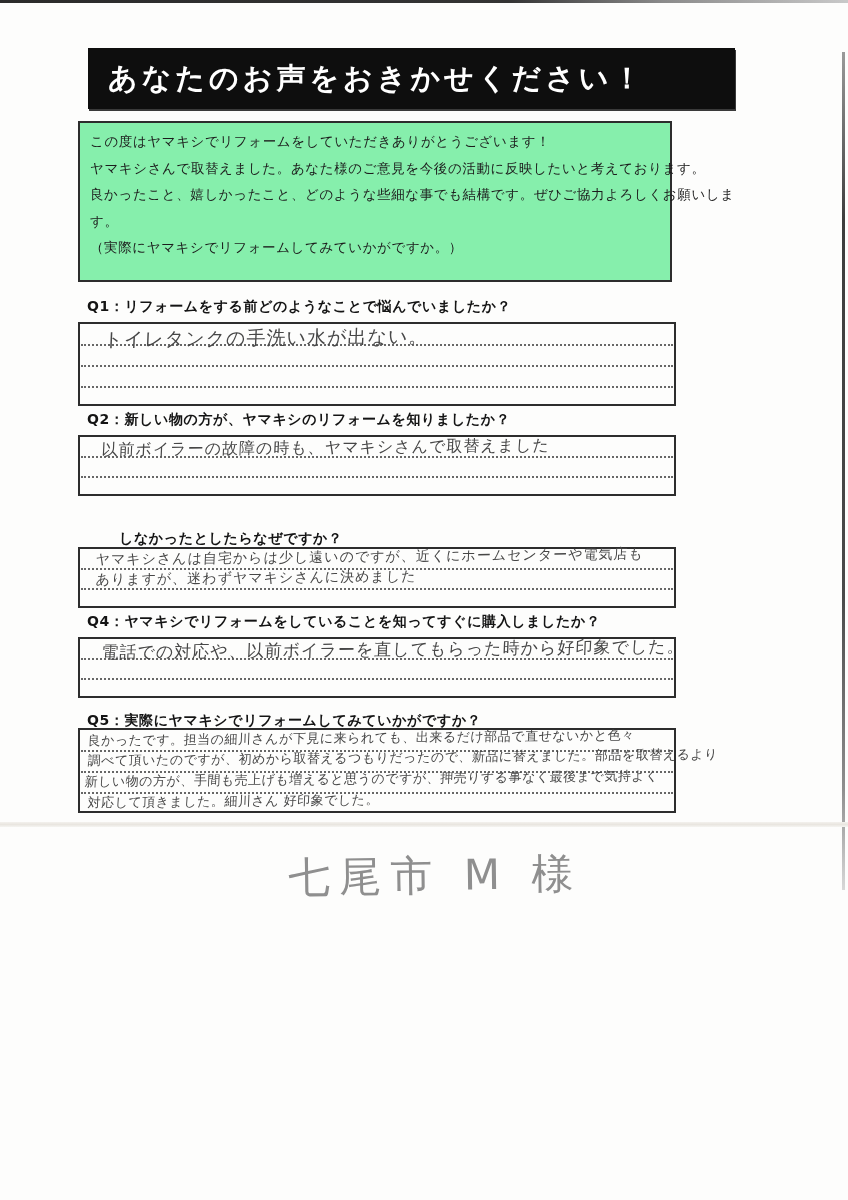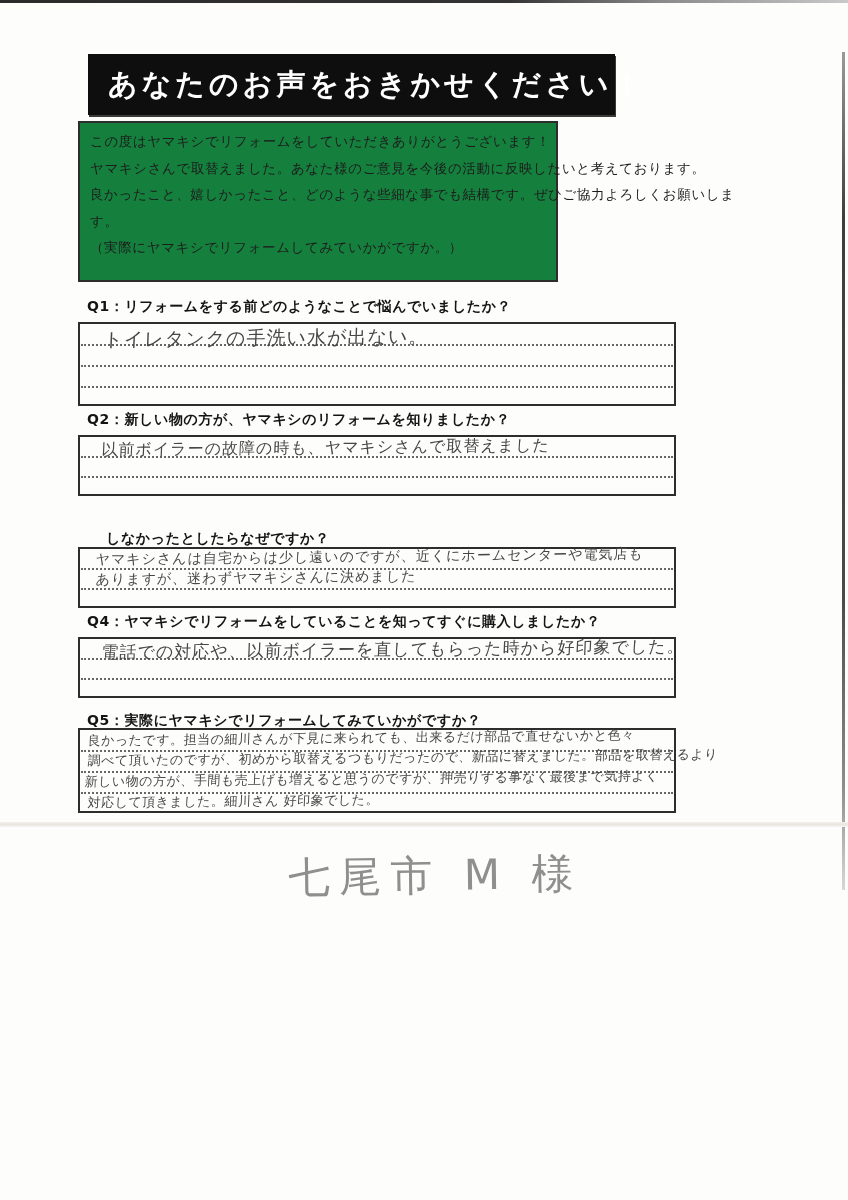--- a/index.html
+++ b/index.html
@@ -15,45 +15,45 @@
   .scan-edge-right {
     position:absolute; top:52px; left:842px; width:3px; height:838px;
     background:linear-gradient(to bottom,#9a9a9a 0%,#3d3d3d 20%,#4a4a4a 65%,#8f8f8f 88%,#d8d8d8 100%);
   }
   .fold-line {
     position:absolute; top:822px; left:0; width:848px; height:5px;
     background:linear-gradient(to bottom,#f3f1ed,#e9e6e0,#f5f4f1);
   }
   
   .banner {
-    position:absolute; left:88px; top:54px; width:527px; height:61px;
+    position:absolute; left:88px; top:48px; width:647px; height:61px;
     background:#0e0e0e; color:#ffffff; display:flex; align-items:center;
     padding-left:20px; box-sizing:border-box;
     box-shadow:1px 2px 0 #3a3a3a;
   }
   .banner-text {
     font-size:29px; font-weight:bold; letter-spacing:4px; white-space:nowrap;
   }
   
   .intro-box {
-    position:absolute; left:78px; top:121px; width:480px; height:161px;
-    border:2px solid #2d2d2d; box-sizing:border-box; background:#15803d;
+    position:absolute; left:78px; top:121px; width:594px; height:161px;
+    border:2px solid #2d2d2d; box-sizing:border-box; background:#86efac;
     padding:5px 10px 0 10px;
   }
   .intro-line {
     font-size:13.5px; line-height:26.5px; color:#1c1c1c; letter-spacing:0.6px;
     white-space:nowrap;
   }
   
   .q-label {
     position:absolute; left:87px; font-size:14px; font-weight:bold;
     color:#141414; letter-spacing:0.6px; white-space:nowrap;
   }
   .q-sublabel {
-    position:absolute; left:106px; font-size:14px; font-weight:bold;
+    position:absolute; left:119px; font-size:14px; font-weight:bold;
     color:#141414; letter-spacing:0.6px; white-space:nowrap;
   }
   .answer-box {
     position:absolute; left:78px; width:598px; border:2px solid #2d2d2d;
     box-sizing:border-box; background:transparent;
   }
   .rule {
     position:absolute; left:1px; right:1px; height:0;
     border-top:2px dotted #4e4e4e; opacity:0.85;
   }

